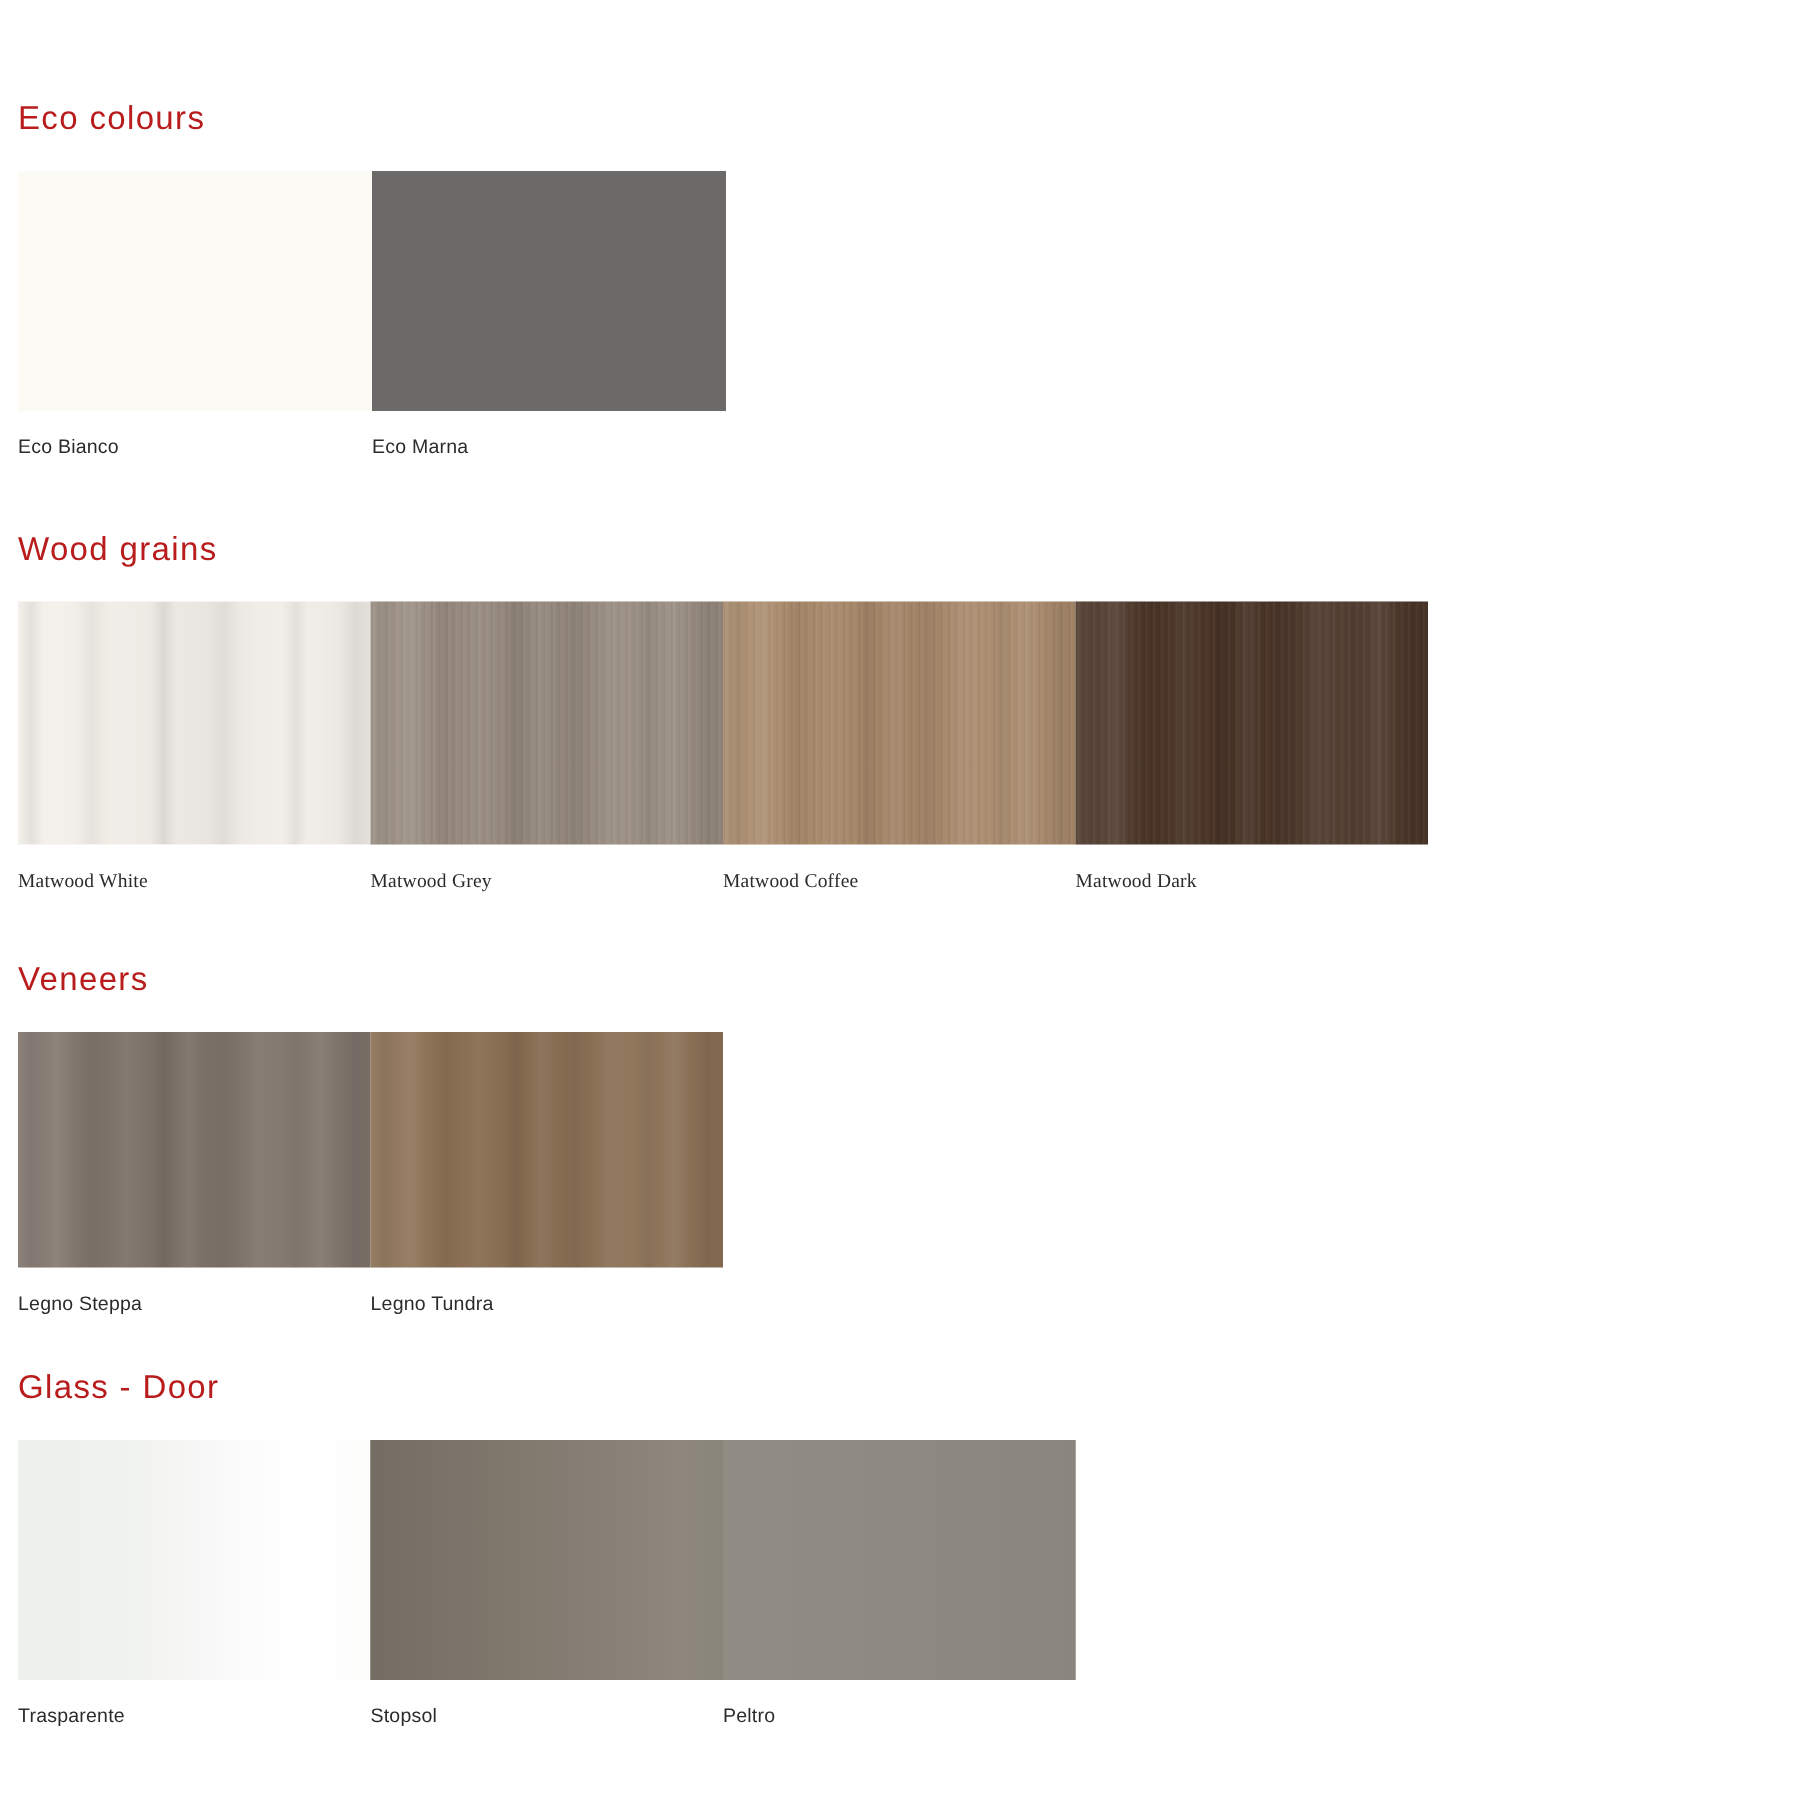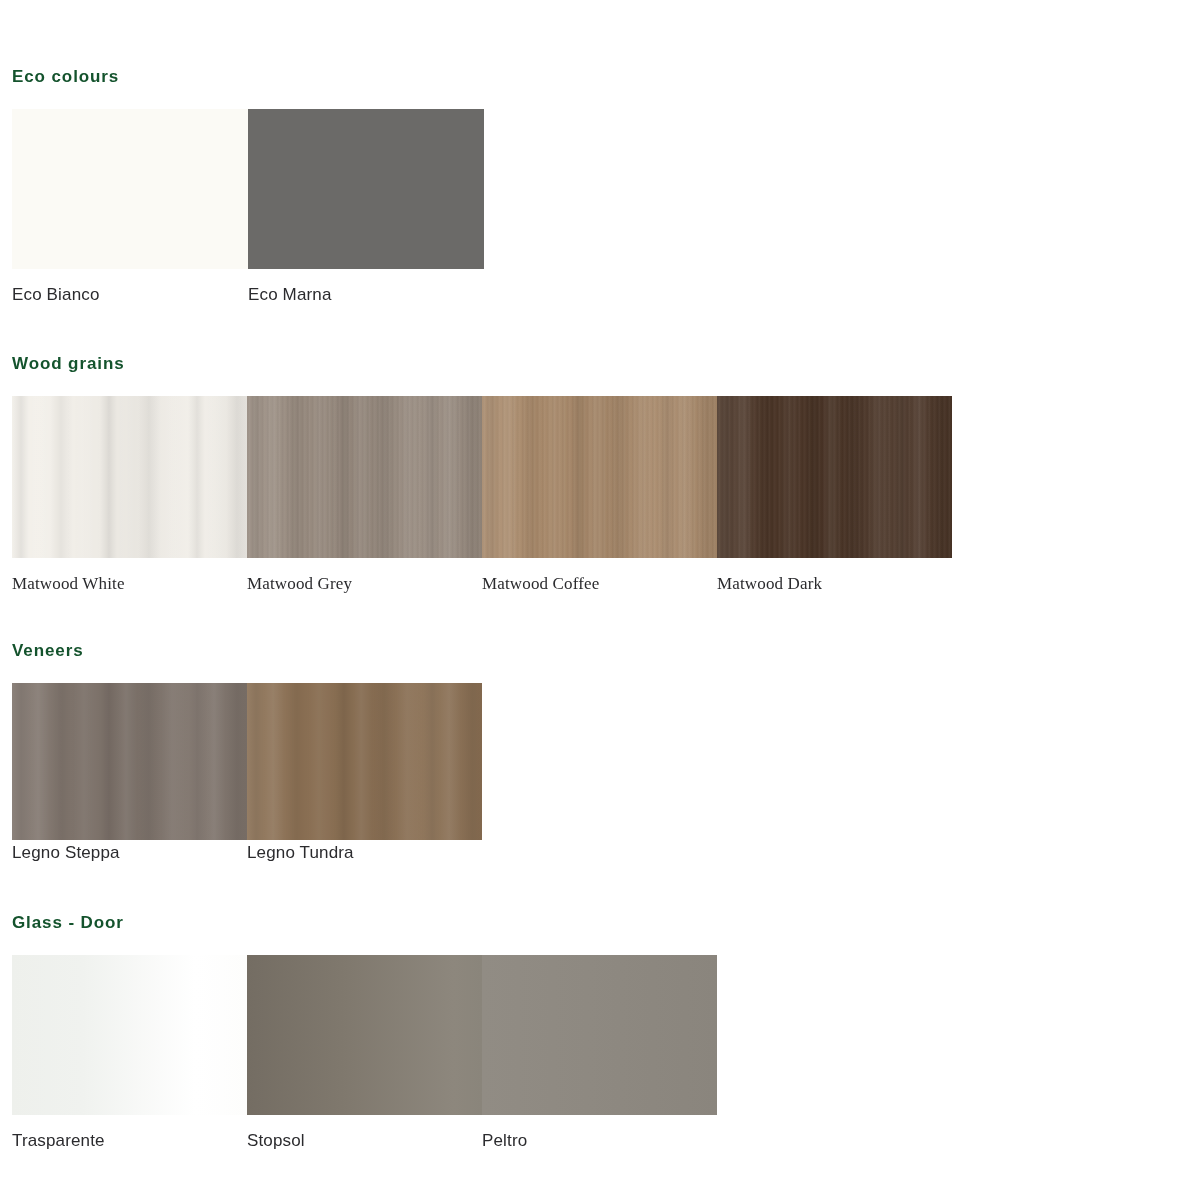--- a/index.html
+++ b/index.html
@@ -15,40 +15,40 @@
   .page {
     position: relative;
     width: 1200px;
     height: 1200px;
     padding: 0 12px;
   }
 
   .section { position: absolute; left: 12px; }
 
   .section-heading {
-    font-size: 17px;
-    font-weight: bold;
+    font-size: 22px;
+    font-weight: normal;
     letter-spacing: 0.9px;
-    color: #14532d;
+    color: #b91c1c;
     line-height: 1;
     margin-bottom: 0;
   }
 
   .swatch-row { display: flex; align-items: stretch; }
 
   .swatch-cell { position: relative; }
 
   .swatch-chip {
     position: relative;
     width: 100%;
     overflow: hidden;
   }
 
   .swatch-label {
-    font-size: 17px;
+    font-size: 13px;
     font-weight: 400;
     color: #2b2b2e;
     letter-spacing: 0.15px;
     white-space: nowrap;
     line-height: 1;
   }
 
   
   #section-eco { top: 68px; }
   #section-eco .swatch-row { margin-top: 24px; }
@@ -61,21 +61,21 @@
   #section-wood .swatch-row { margin-top: 24px; font-family: Liberation Serif, serif; }
   #section-wood .swatch-cell { width: 235px; }
   #section-wood .swatch-chip { height: 162px; }
   #section-wood .swatch-label { margin-top: 17px; }
 
   
   #section-veneer { top: 642px; }
   #section-veneer .swatch-row { margin-top: 24px; }
   #section-veneer .swatch-cell { width: 235px; }
   #section-veneer .swatch-chip { height: 157px; }
-  #section-veneer .swatch-label { margin-top: 4px; }
+  #section-veneer .swatch-label { margin-top: 17px; }
 
   
   #section-glass { top: 914px; }
   #section-glass .swatch-row { margin-top: 24px; }
   #section-glass .swatch-cell { width: 235px; }
   #section-glass .swatch-chip { height: 160px; }
   #section-glass .swatch-label { margin-top: 17px; }
 
   
   .grain, .grain2, .sheen {

